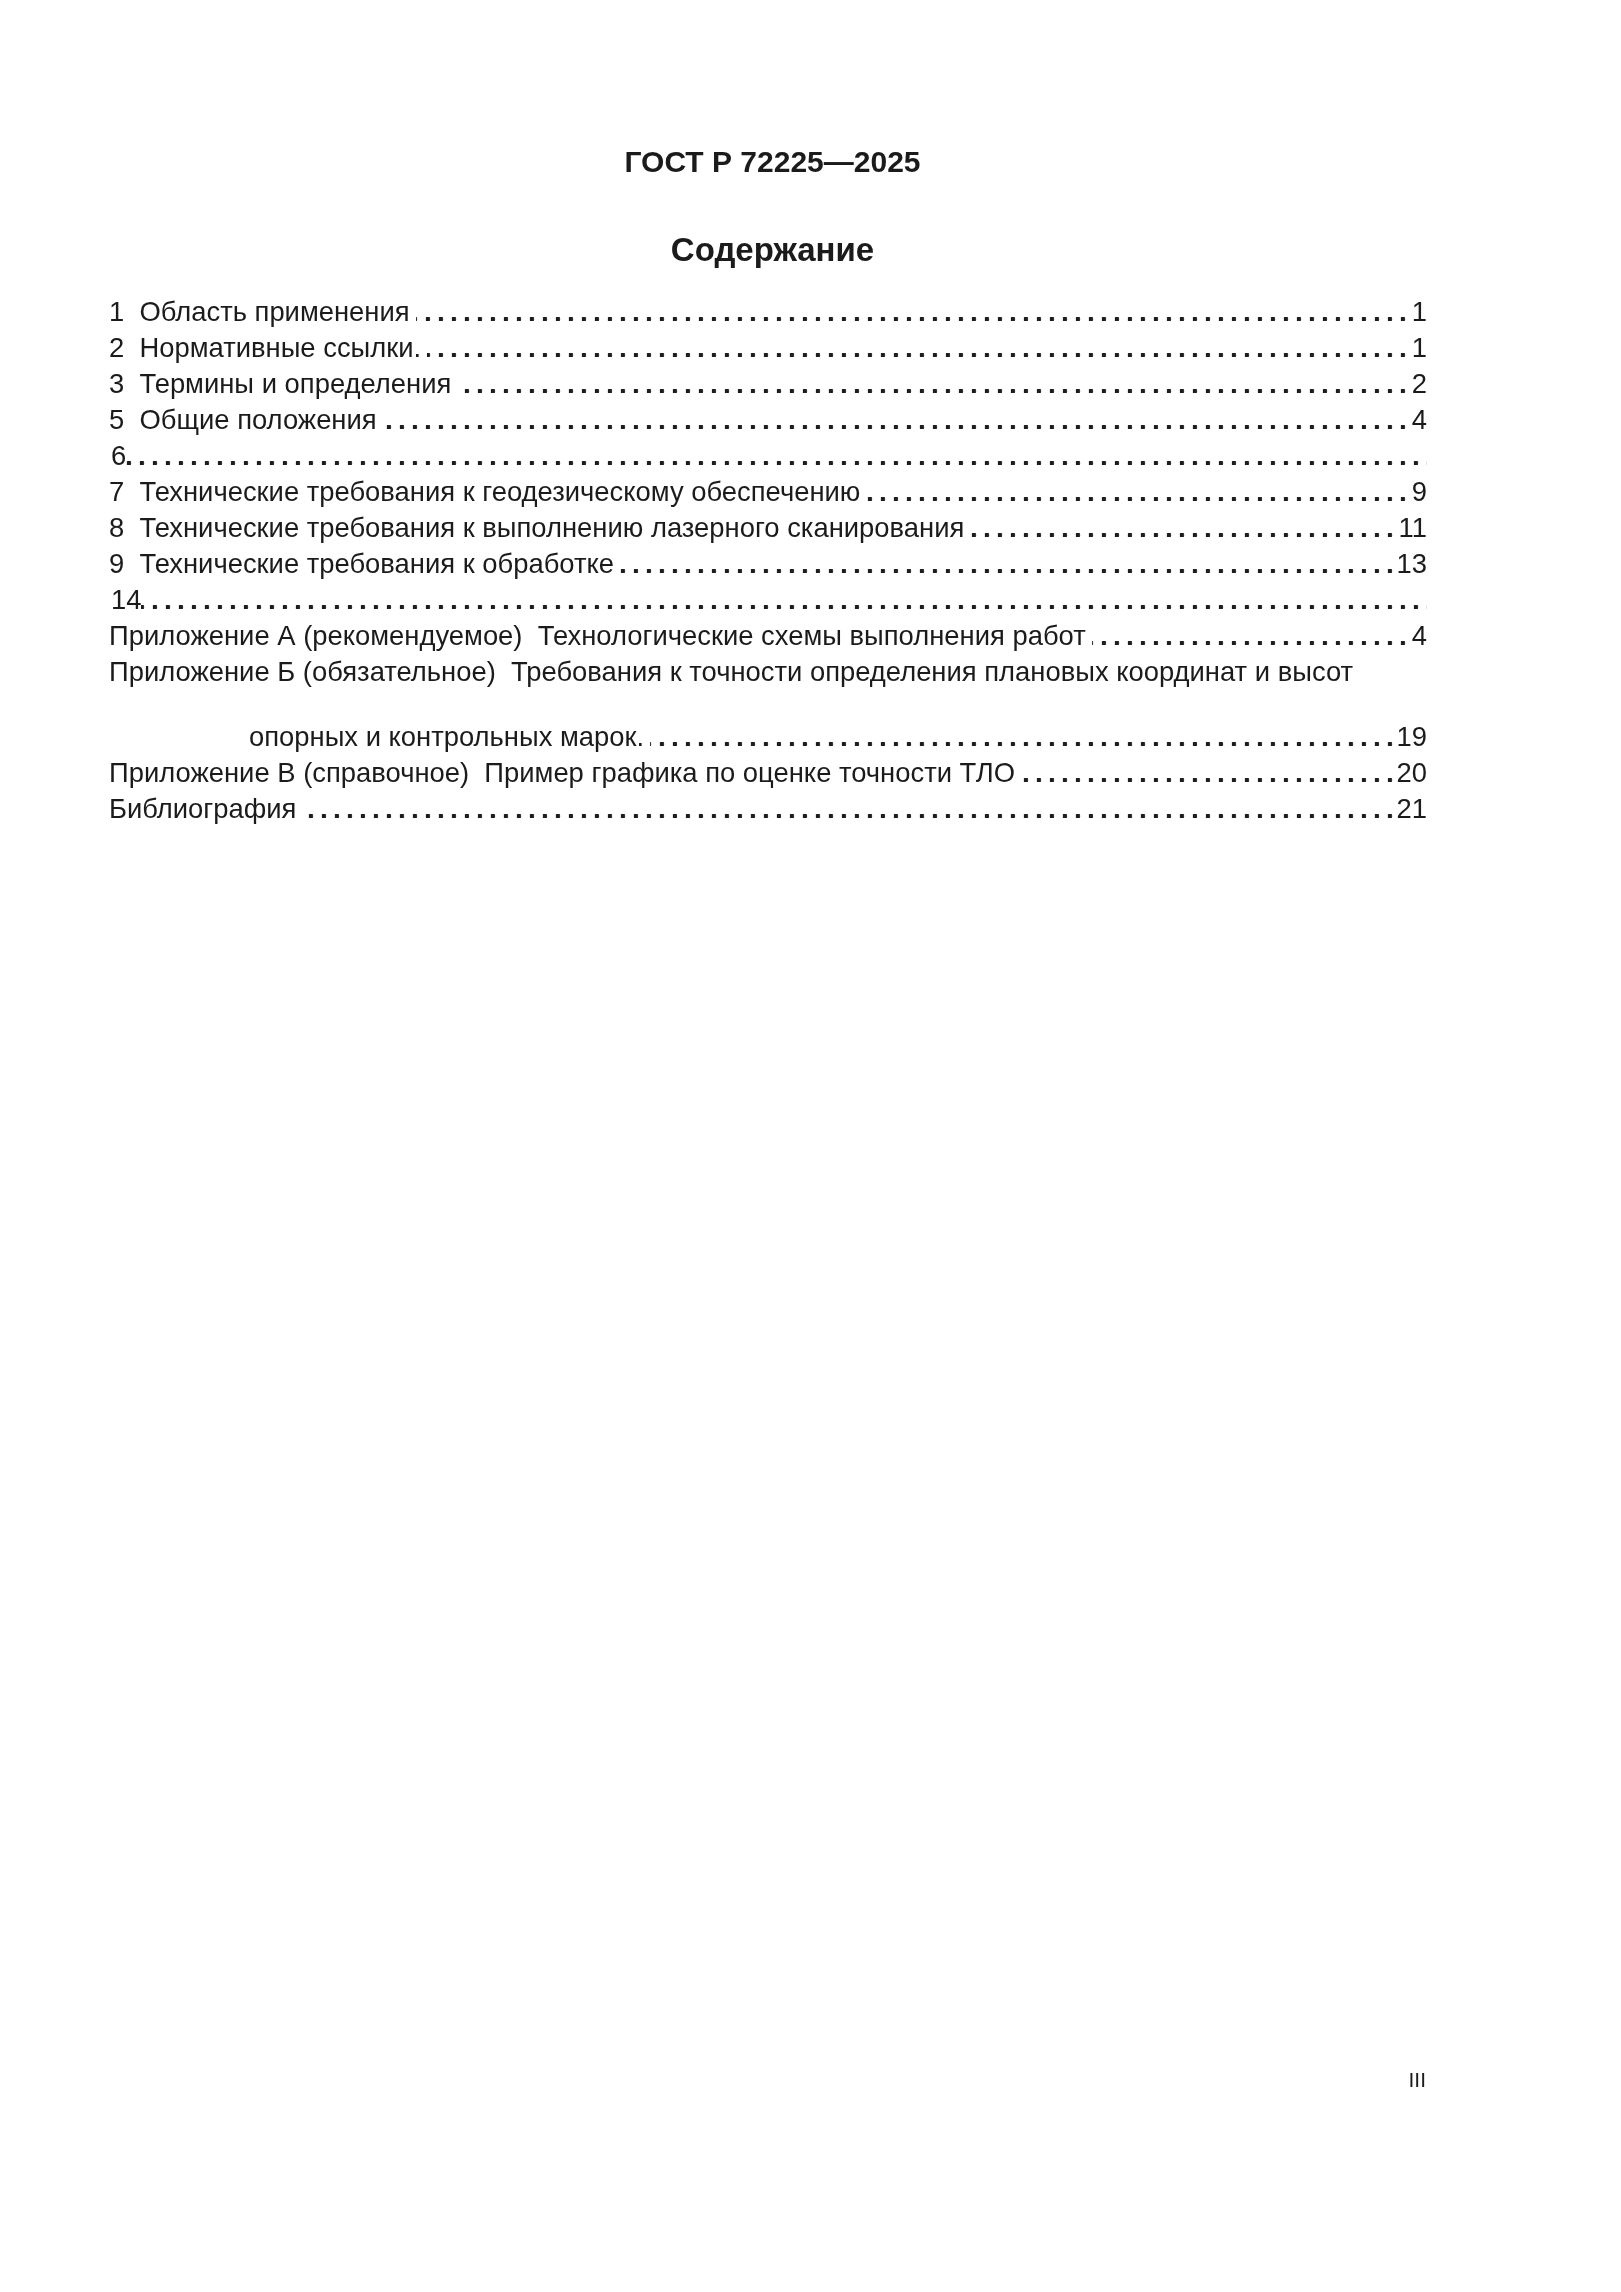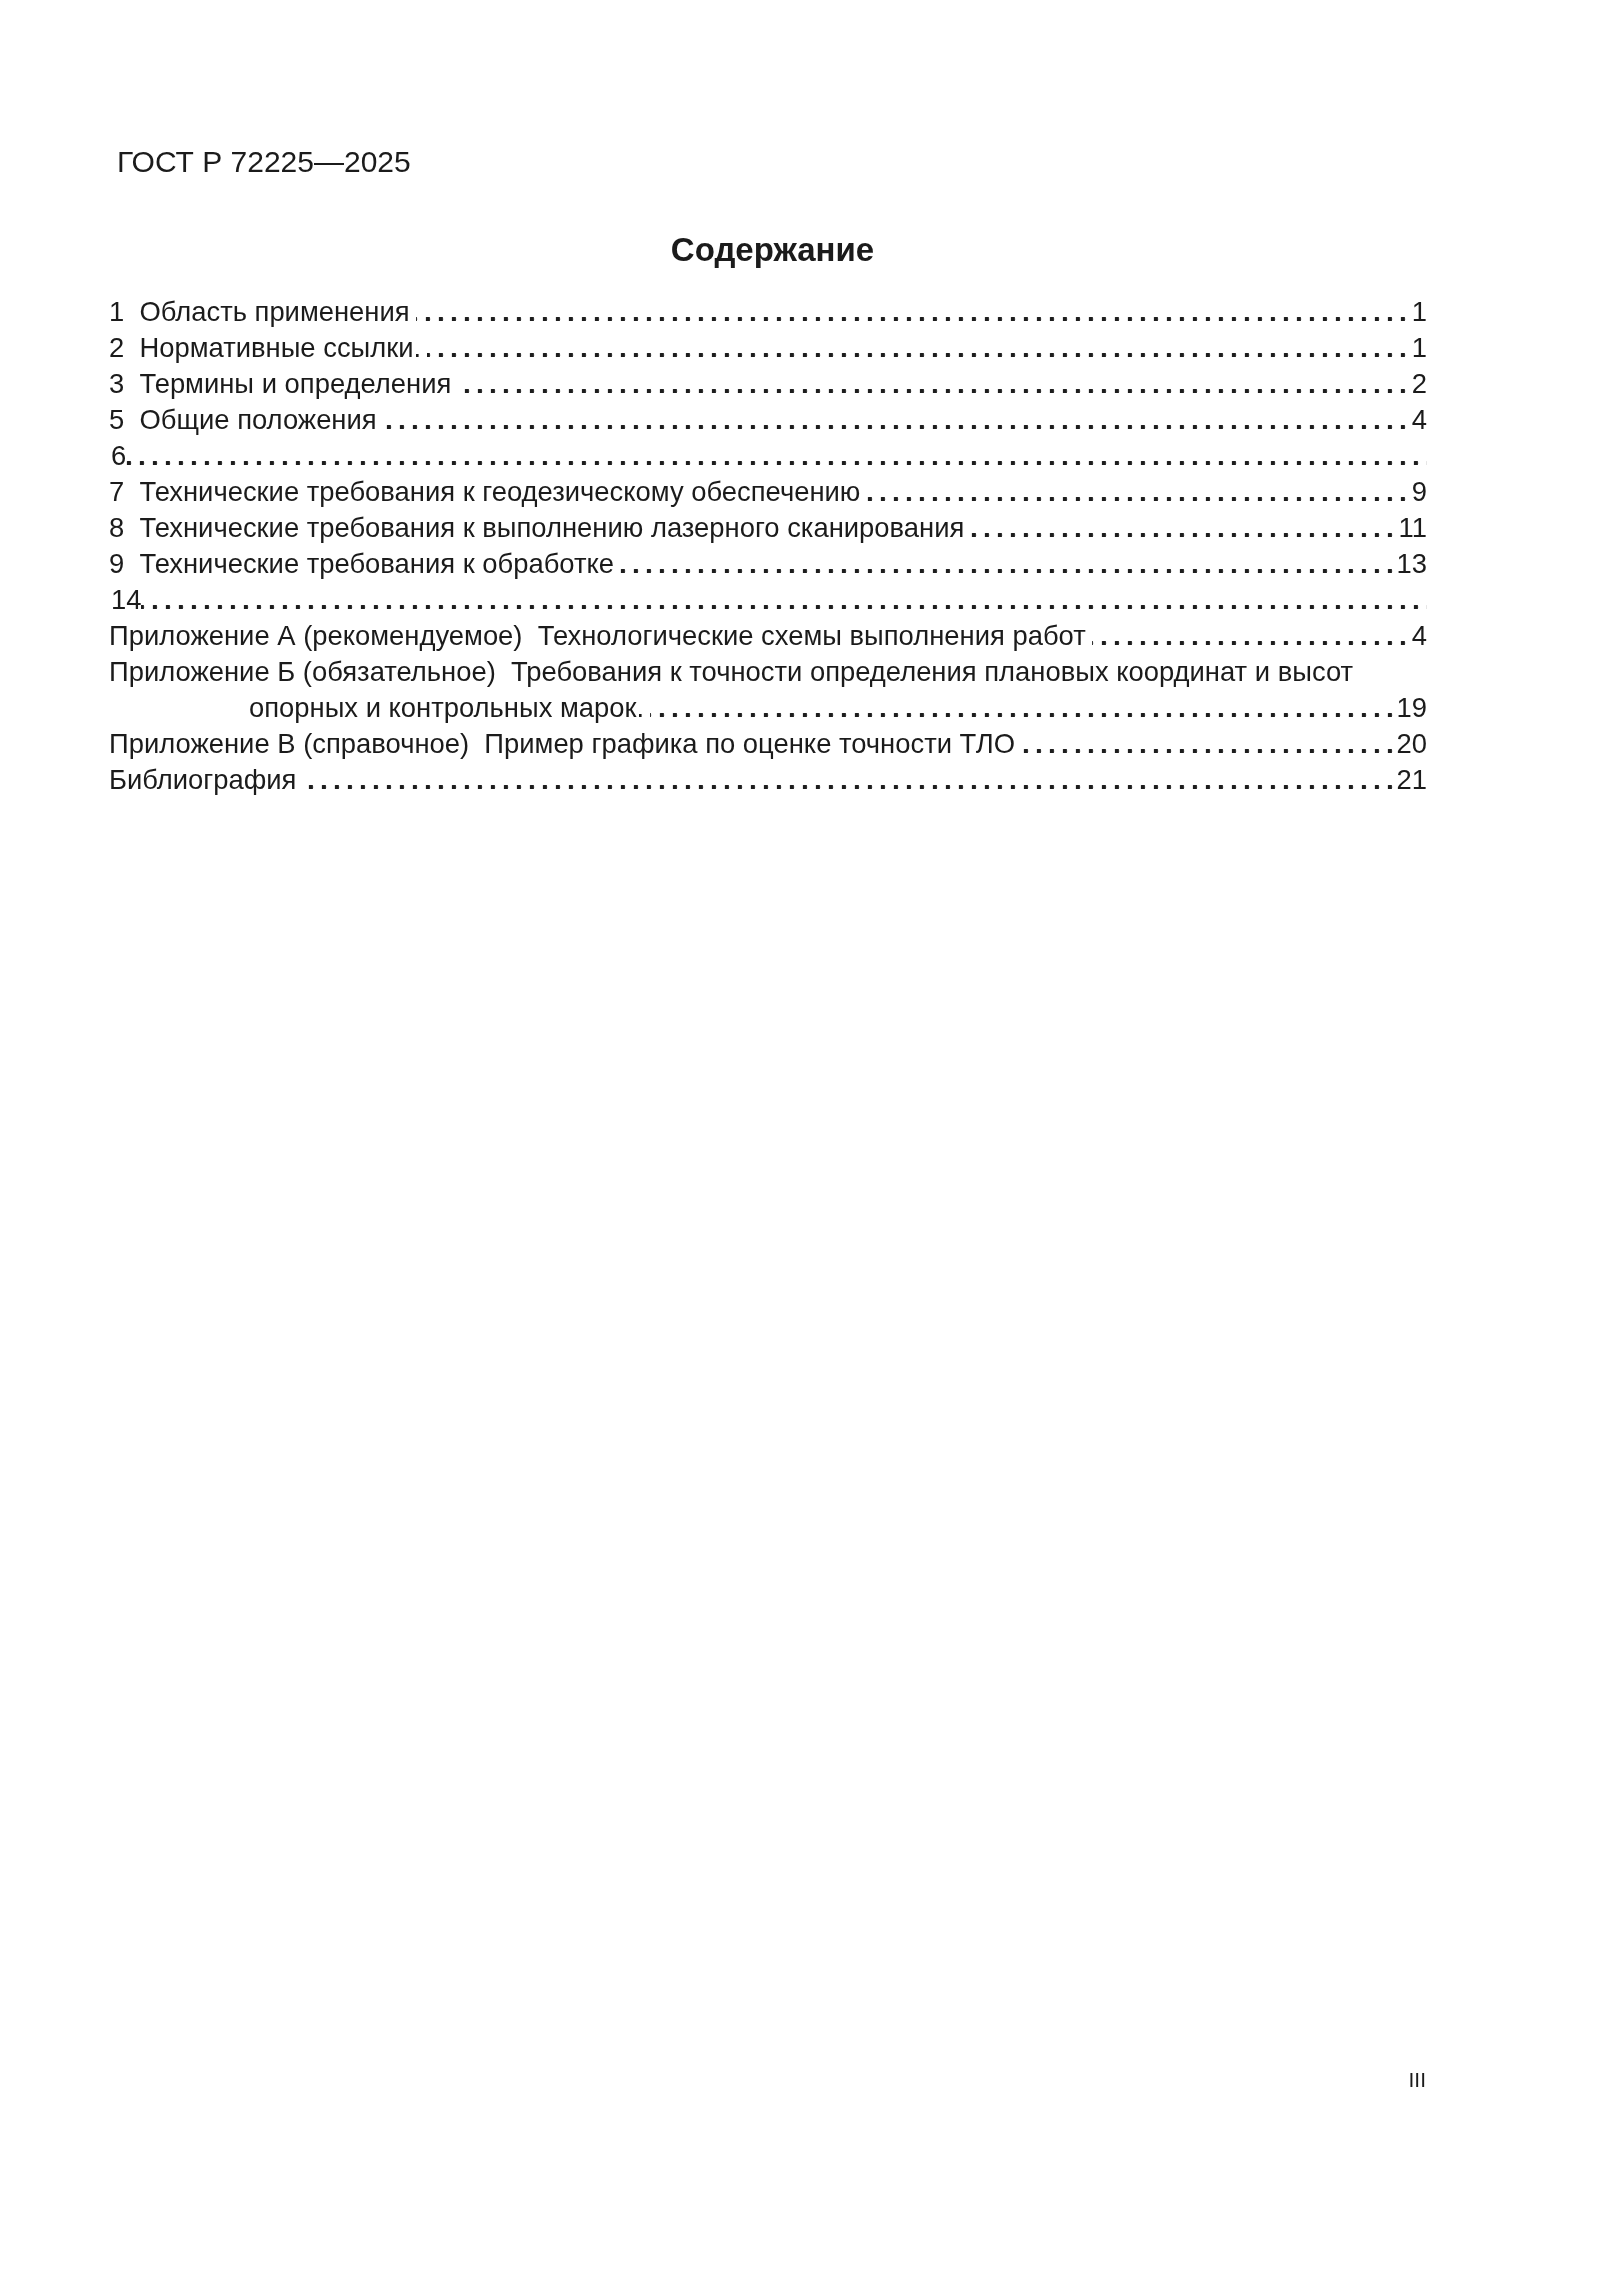--- a/index.html
+++ b/index.html
@@ -15,23 +15,23 @@
     background: #ffffff;
     font-family: "Liberation Sans", sans-serif;
     color: #1b1b1b;
     overflow: hidden;
   }
   .doc-number {
     position: absolute;
     left: 117px;
     right: 193px;
     top: 145px;
-    text-align: left;
+    text-align: center;
     font-size: 30px;
-    font-weight: normal;
+    font-weight: bold;
     white-space: pre;
   }
   .toc-title {
     position: absolute;
     left: 117px;
     right: 193px;
     top: 231px;
     text-align: center;
     font-size: 33px;
     font-weight: bold;
@@ -57,20 +57,21 @@
   .toc-row.no-leader {
     background-image: none;
   }
   .toc-row .toc-label {
     background: #ffffff;
     padding-right: 5.9px;
     white-space: pre;
   }
   .toc-row.indent .toc-label {
     padding-left: 140px;
+    margin-top: 29px;
   }
   .toc-row .toc-page {
     background: #ffffff;
     padding-left: 2px;
     white-space: pre;
   }
   .footer-page-number {
     position: absolute;
     right: 195px;
     top: 2068px;

